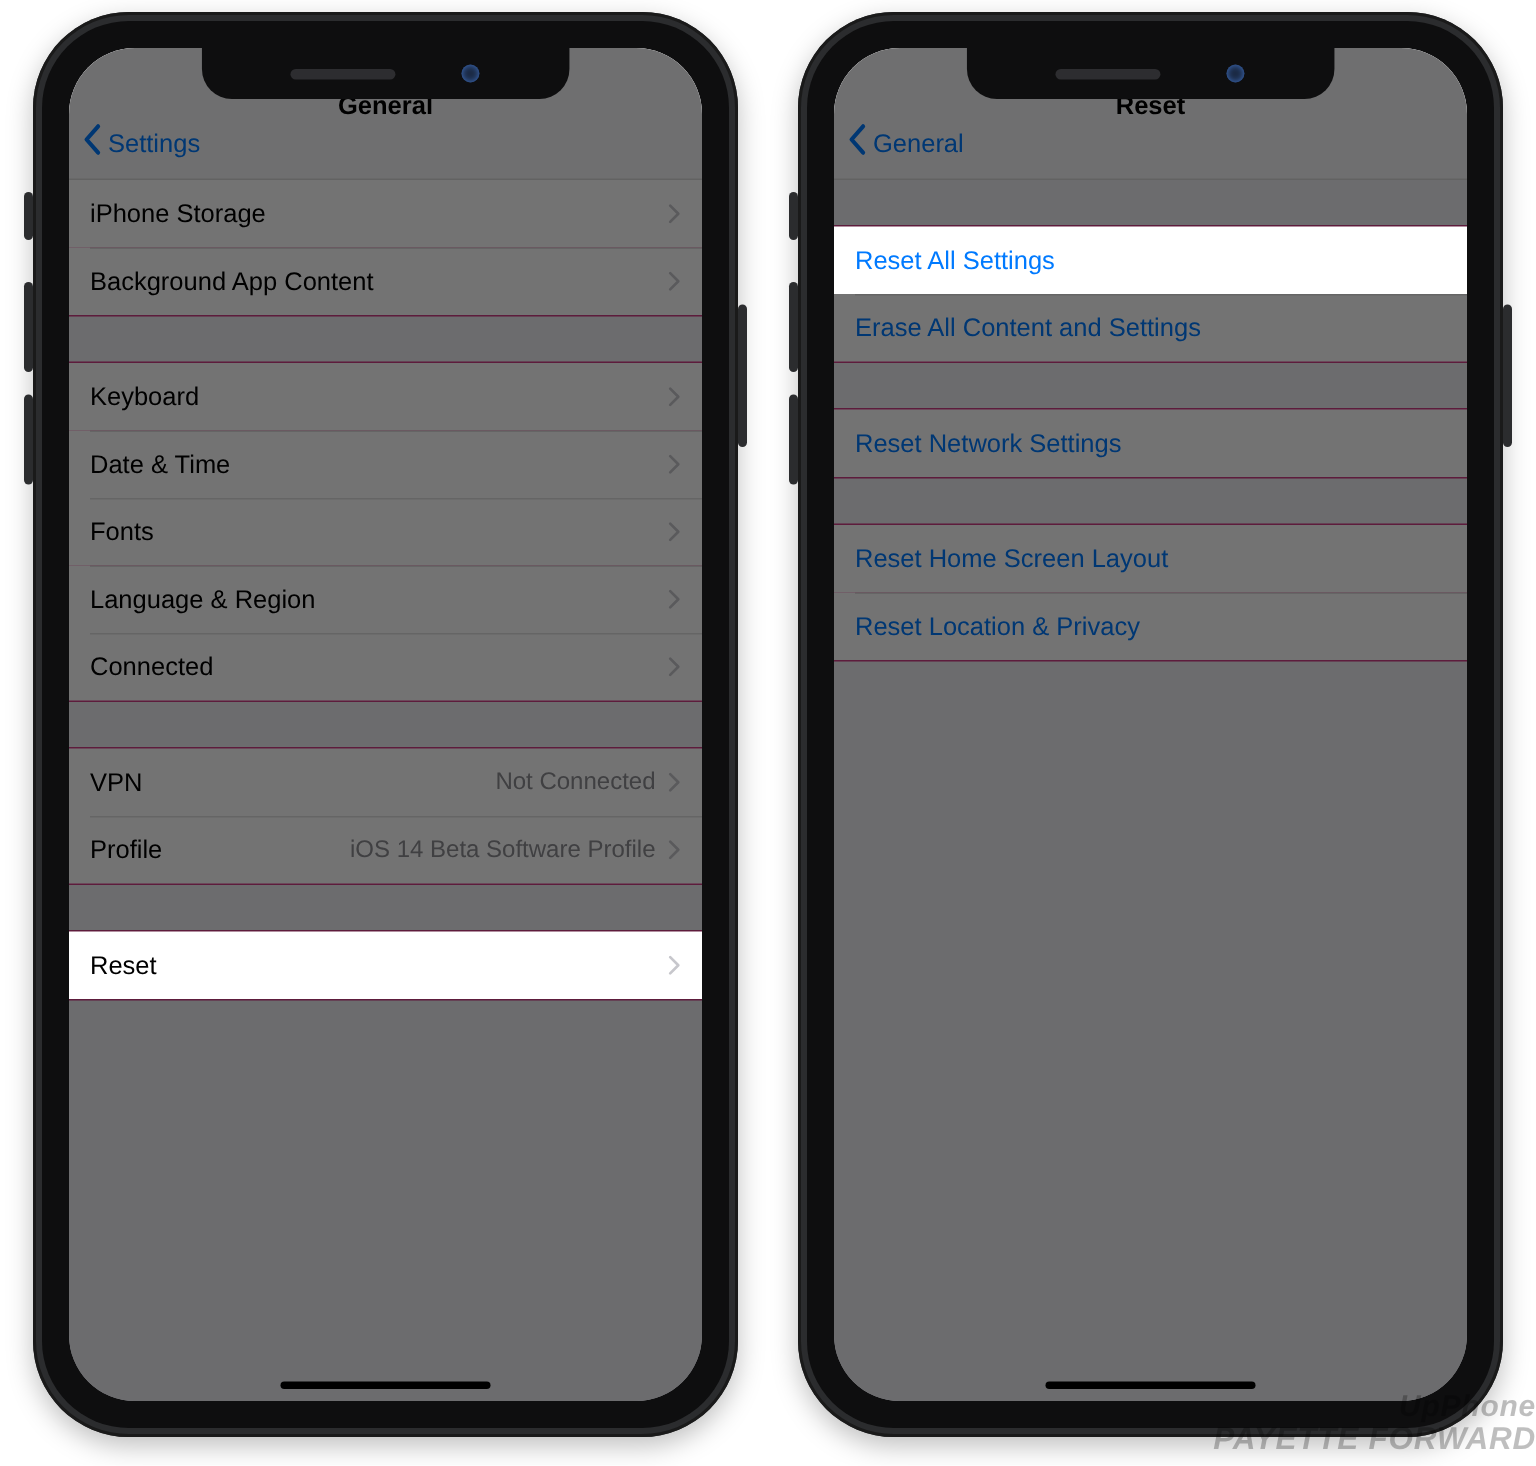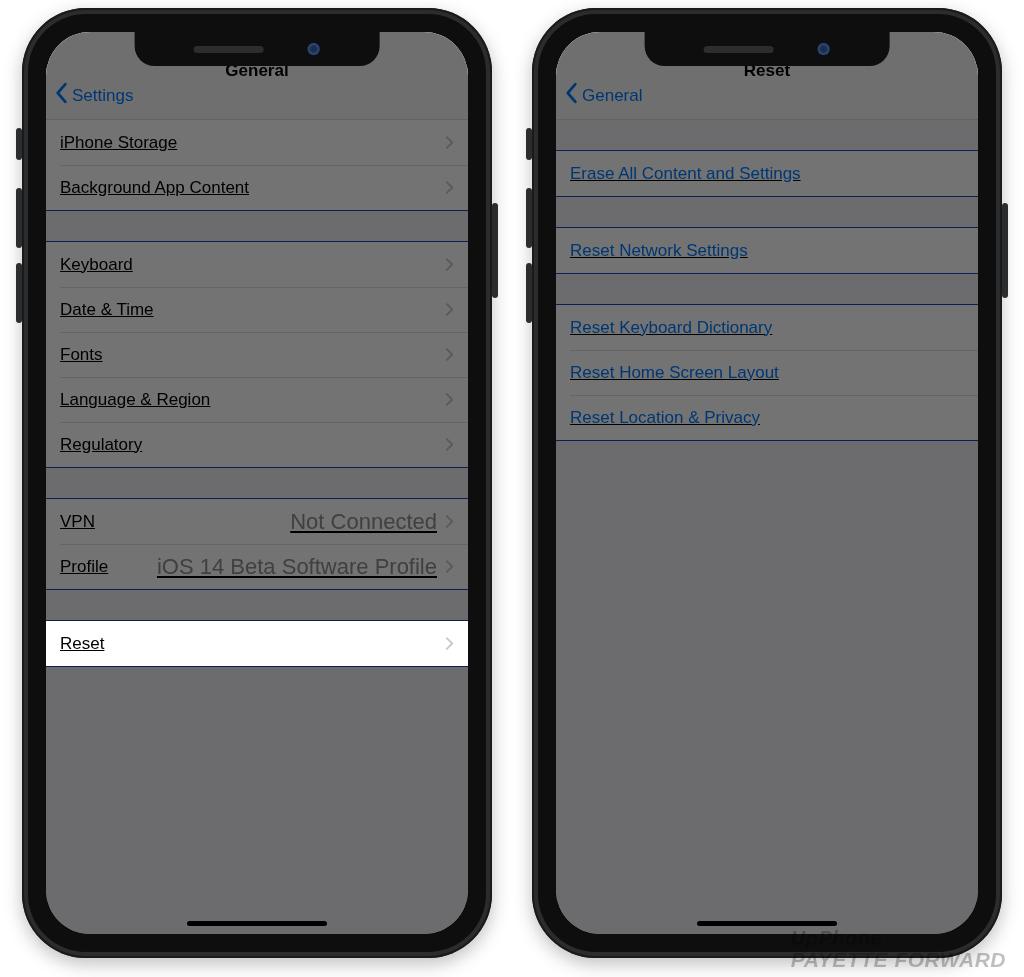--- a/index.html
+++ b/index.html
@@ -89,51 +89,51 @@
     position:absolute; bottom:10px; left:8px;
   }
   .back svg { width:14px; height:22px; margin-right:4px; }
   .title {
     width:100%; text-align:center;
     font-size:17px; font-weight:600;
     color:#000;
   }
 
   .list { background:#efeff4; }
-  .group { margin-top: 0; background:#1d4ed8; border-top:1px solid rgba(0,0,0,0.12); border-bottom:1px solid rgba(0,0,0,0.12);text-decoration:underline; }
+  .group { margin-top: 0; background:#ec4899; border-top:1px solid rgba(0,0,0,0.12); border-bottom:1px solid rgba(0,0,0,0.12); }
   .group + .group { margin-top: 30px; }
   .row {
     display:flex; align-items:center;
     min-height:45px;
     padding:0 14px;
     font-size:17px;
     color:#000;
     background:#fff;
     position:relative;
   }
   .row + .row::before {
     content:""; position:absolute; left:14px; right:0; top:0; height:1px;
     background: rgba(0,0,0,0.12);
   }
   .row .label { flex:1; }
-  .row .detail { color:#8e8e93; margin-right:8px; font-size:22px; }
+  .row .detail { color:#8e8e93; margin-right:8px; font-size:16px; }
   .row .chev { color:#c7c7cc; }
   .row.link .label { color:#007aff; }
   .row.highlight { z-index:10; position:relative; }
 
   
   .home-indicator {
     position:absolute; bottom:8px; left:50%; transform:translateX(-50%);
     width:140px; height:5px; border-radius:3px; background:#000; z-index:15;
   }
 
   
   .watermark {
-    position:absolute; right:18px; bottom:6px;
-    font-style:italic; font-weight:700; 
+    position:absolute; right:0; bottom:6px;
+    font-style:italic; font-weight:700; text-align:right;
     color:rgba(0,0,0,0.25);
     line-height:1.05;
     z-index:30;
     letter-spacing:0.5px;
   }
   .watermark .l1 { font-size:20px; }
   .watermark .l2 { font-size:21px; color:rgba(0,0,0,0.25); }
 
   .chev svg{ width:9px; height:15px; display:block;}
 </style>
@@ -214,21 +214,21 @@
             </div>
             <div class="row">
               <span class="label">Language &amp; Region</span>
               <span class="chev">
                 <svg viewBox="0 0 10 16">
                   <path d="M2 2 L8 8 L2 14" fill="none" stroke="#c7c7cc" stroke-width="2" stroke-linecap="round" stroke-linejoin="round"></path>
                 </svg>
               </span>
             </div>
             <div class="row">
-              <span class="label">Regulatory</span>
+              <span class="label">Connected</span>
               <span class="chev">
                 <svg viewBox="0 0 10 16">
                   <path d="M2 2 L8 8 L2 14" fill="none" stroke="#c7c7cc" stroke-width="2" stroke-linecap="round" stroke-linejoin="round"></path>
                 </svg>
               </span>
             </div>
           </div>
           <div class="group">
             <div class="row">
               <span class="label">VPN</span>
@@ -287,33 +287,33 @@
                 <path d="M10 2 L3 10 L10 18" fill="none" stroke="#007aff" stroke-width="2.5" stroke-linecap="round" stroke-linejoin="round"></path>
               </svg>
           </span>
           <span>General</span>
         </div>
         <div class="title">Reset</div>
       </div>
 
       <div class="list" id="list-right" style="padding-top:30px;">
           <div class="group">
+            <div class="row link highlight">
+              <span class="label">Reset All Settings</span>
+            </div>
             <div class="row link">
               <span class="label">Erase All Content and Settings</span>
             </div>
           </div>
           <div class="group">
             <div class="row link">
               <span class="label">Reset Network Settings</span>
             </div>
           </div>
           <div class="group">
-            <div class="row link">
-              <span class="label">Reset Keyboard Dictionary</span>
-            </div>
             <div class="row link">
               <span class="label">Reset Home Screen Layout</span>
             </div>
             <div class="row link">
               <span class="label">Reset Location &amp; Privacy</span>
             </div>
           </div>
         </div>
 
       <div class="dim"></div>

